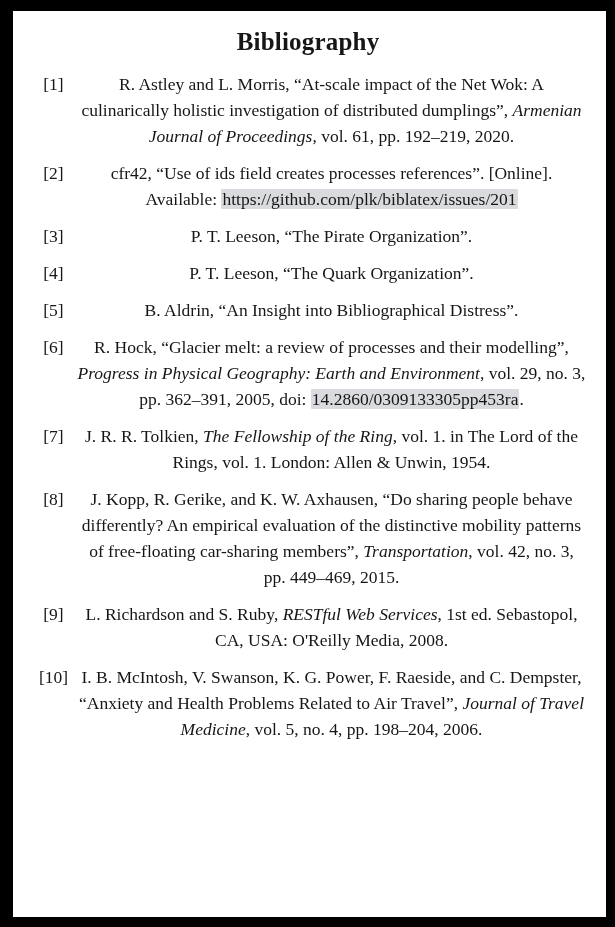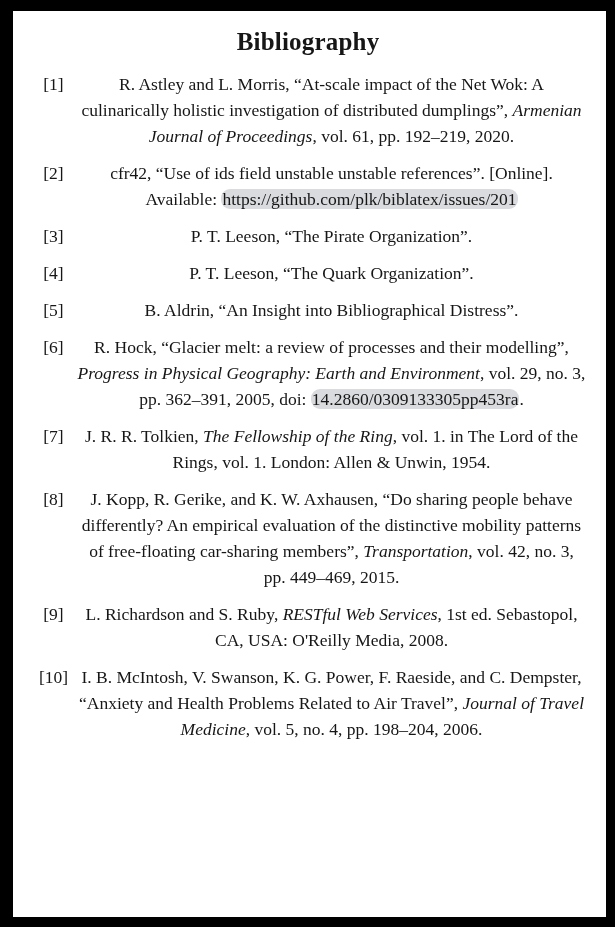--- a/index.html
+++ b/index.html
@@ -43,39 +43,39 @@
     flex: 0 0 47px;
     white-space: nowrap;
   }
   .ref-text {
     flex: 1 1 auto;
   }
   .seg-normal { font-style: normal; margin-top: 17px; }
   .seg-italic { font-style: italic; }
   .seg-link {
     background: var(--link-highlight, #d9dbde);
-    border-radius: 9px;
+    border-radius: 1px;
     padding: 0 1px;
   }
 </style>
 </head>
 <body>
 
 <div class="frame">
   <div class="paper-inner">
     <h1 class="doc-title">Bibliography</h1>
     <div class="ref-list">
   <div class="ref">
     <span class="ref-label">[1]</span>
     <span class="ref-text"><span class="seg-normal">R. Astley and L. Morris, “At-scale impact of the Net Wok: A culinarically holistic investigation of distributed dumplings”, </span><span class="seg-italic">Armenian Journal of Proceedings</span><span class="seg-normal">, vol. 61, pp. 192–219, 2020.</span></span>
   </div>
 
   <div class="ref">
     <span class="ref-label">[2]</span>
-    <span class="ref-text"><span class="seg-normal">cfr42, “Use of ids field unstable unstable references”. [Online]. Available: </span><span class="seg-link">https://github.com/plk/biblatex/issues/201</span></span>
+    <span class="ref-text"><span class="seg-normal">cfr42, “Use of ids field creates processes references”. [Online]. Available: </span><span class="seg-link">https://github.com/plk/biblatex/issues/201</span></span>
   </div>
 
   <div class="ref">
     <span class="ref-label">[3]</span>
     <span class="ref-text"><span class="seg-normal">P. T. Leeson, “The Pirate Organization”.</span></span>
   </div>
 
   <div class="ref">
     <span class="ref-label">[4]</span>
     <span class="ref-text"><span class="seg-normal">P. T. Leeson, “The Quark Organization”.</span></span>

